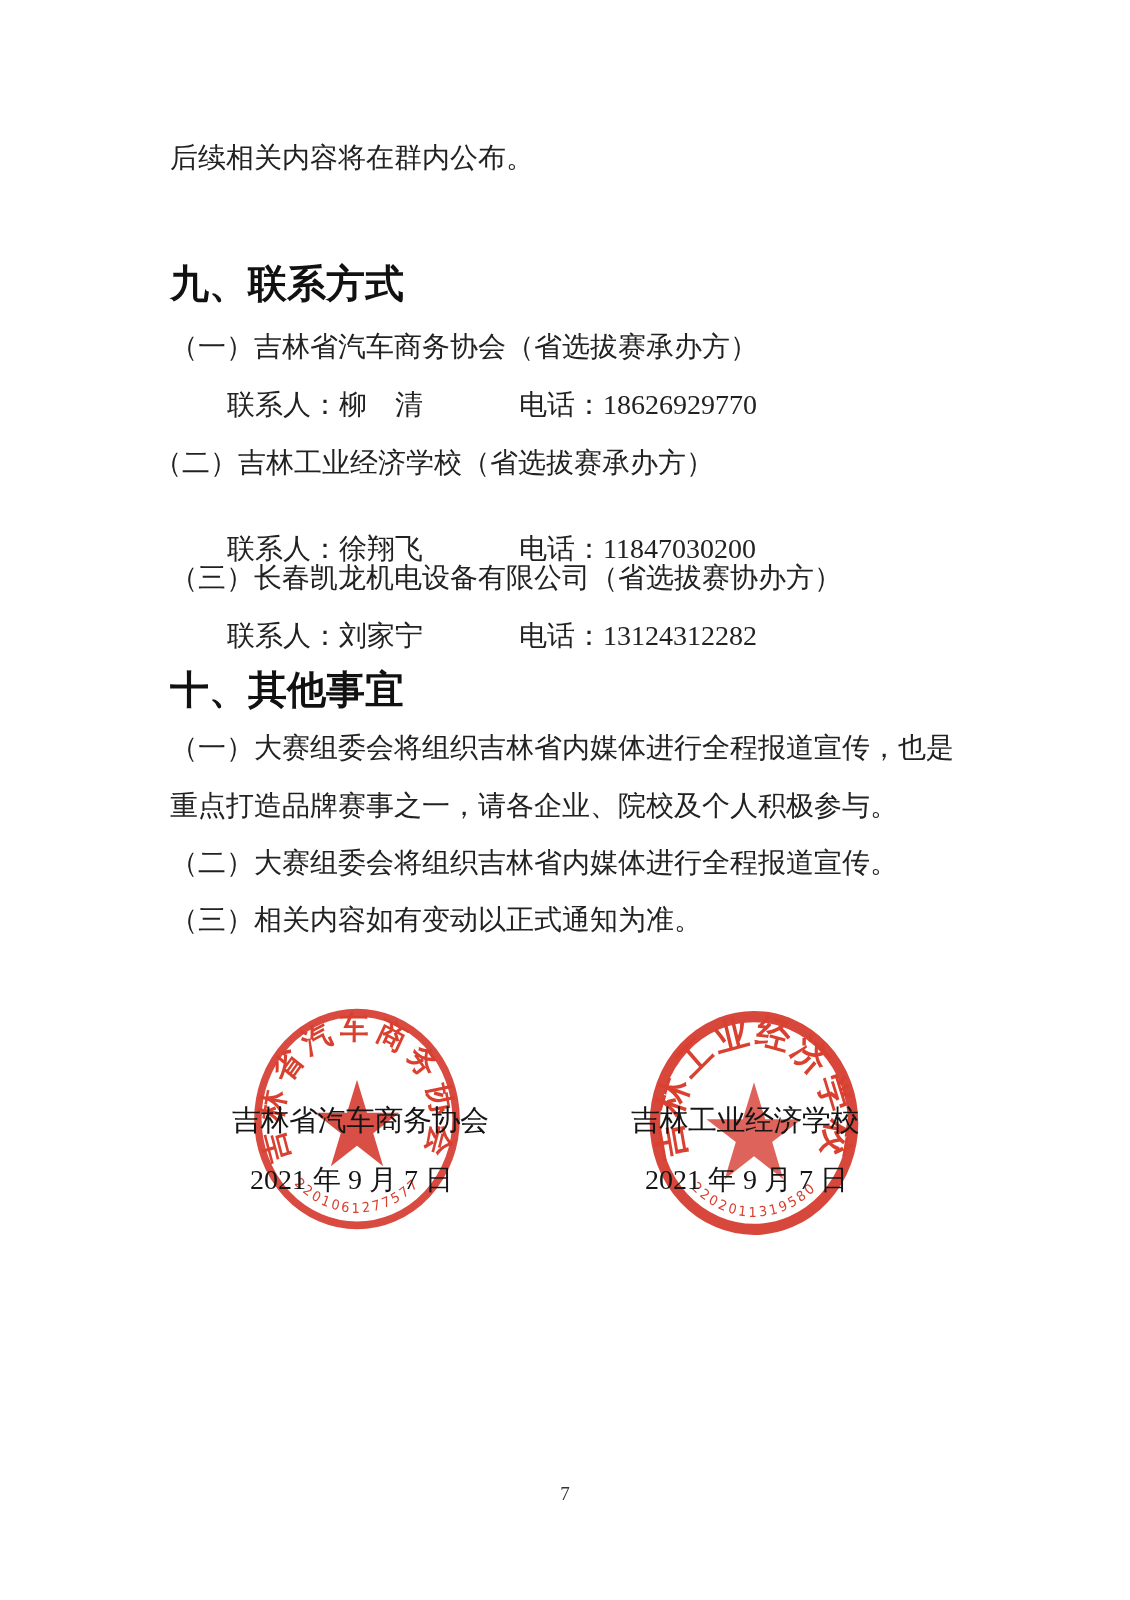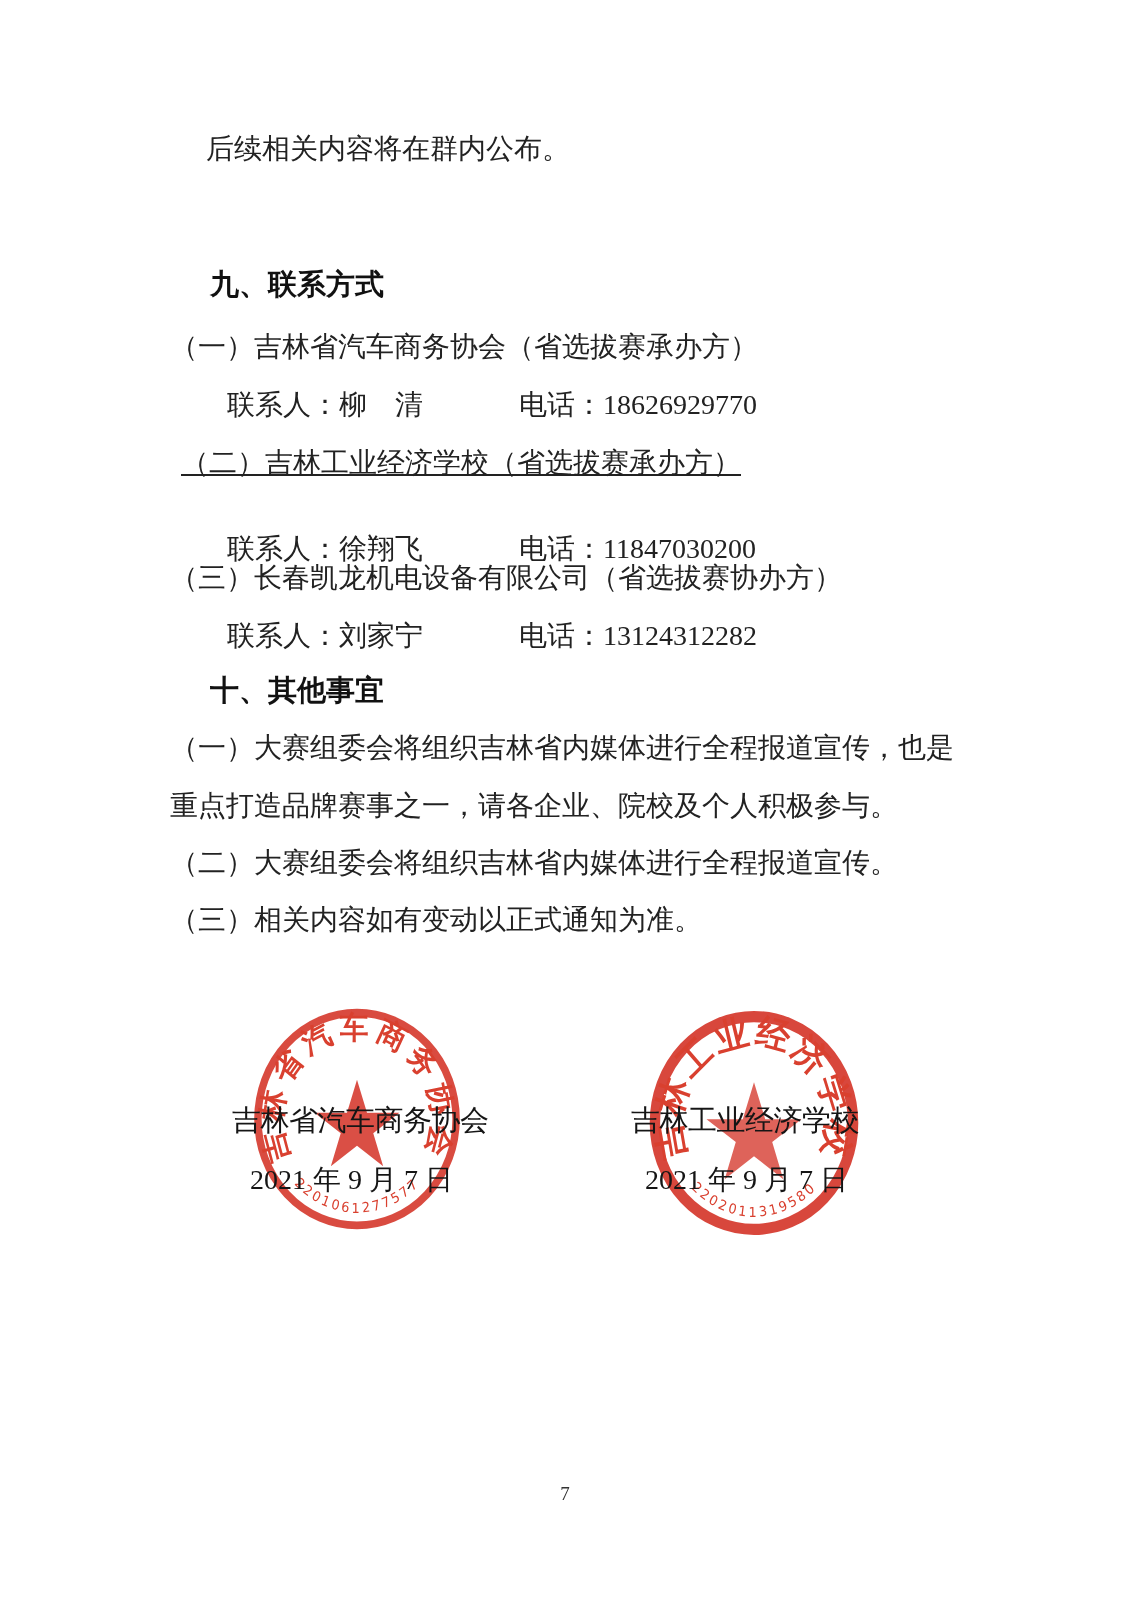--- a/index.html
+++ b/index.html
@@ -3,44 +3,44 @@
 <meta charset="utf-8">
 <style>
   html,body{margin:0;padding:0;}
   body{
     width:1130px;height:1600px;position:relative;background:#ffffff;
     font-family:"Liberation Serif","DejaVu Serif",serif;
     color:#1e1e1e;overflow:hidden;
   }
   .abs{position:absolute;white-space:nowrap;}
   .body-line{font-size:28px;line-height:34px;color:#222;}
-  .heading{font-size:29px;line-height:34px;font-weight:700;color:#111;
-           font-family:"DejaVu Sans","Liberation Sans",sans-serif;margin-left:40px;}
+  .heading{font-size:39px;line-height:34px;font-weight:700;color:#111;
+           font-family:"DejaVu Sans","Liberation Sans",sans-serif;}
   .contact-line{font-size:28px;line-height:34px;color:#222;}
   .contact-line .phone{position:absolute;left:292px;top:0;text-align:right;}
   .sig-org{font-size:29px;color:#151515;z-index:3;letter-spacing:-0.5px;}
   .sig-date{font-size:28px;color:#151515;z-index:3;}
   .seal{position:absolute;z-index:1;}
   .page-num{position:absolute;left:0;width:1130px;text-align:center;
             font-size:19px;color:#333;}
 </style>
 </head>
 <body>
 
-<div class="abs body-line" style="left:170px;top:132px;margin-left:36px;">后续相关内容将在群内公布。</div>
+<div class="abs body-line" style="left:170px;top:141px;">后续相关内容将在群内公布。</div>
 
 <div class="abs heading" style="left:170px;top:267px;">九、联系方式</div>
 
 <div class="abs body-line" style="left:170px;top:330px;">（一）吉林省汽车商务协会（省选拔赛承办方）</div>
 <div class="abs contact-line" style="left:227px;top:388px;">
   <span>联系人：柳　清</span>
   <span class="phone">电话：18626929770</span>
 </div>
 
-<div class="abs body-line" style="left:181px;top:446px;text-decoration:underline;">（二）吉林工业经济学校（省选拔赛承办方）</div>
+<div class="abs body-line" style="left:154px;top:446px;">（二）吉林工业经济学校（省选拔赛承办方）</div>
 <div class="abs contact-line" style="left:227px;top:504px;margin-top:28px;">
   <span>联系人：徐翔飞</span>
   <span class="phone">电话：11847030200</span>
 </div>
 
 <div class="abs body-line" style="left:170px;top:561px;">（三）长春凯龙机电设备有限公司（省选拔赛协办方）</div>
 <div class="abs contact-line" style="left:227px;top:619px;">
   <span>联系人：刘家宁</span>
   <span class="phone">电话：13124312282</span>
 </div>

